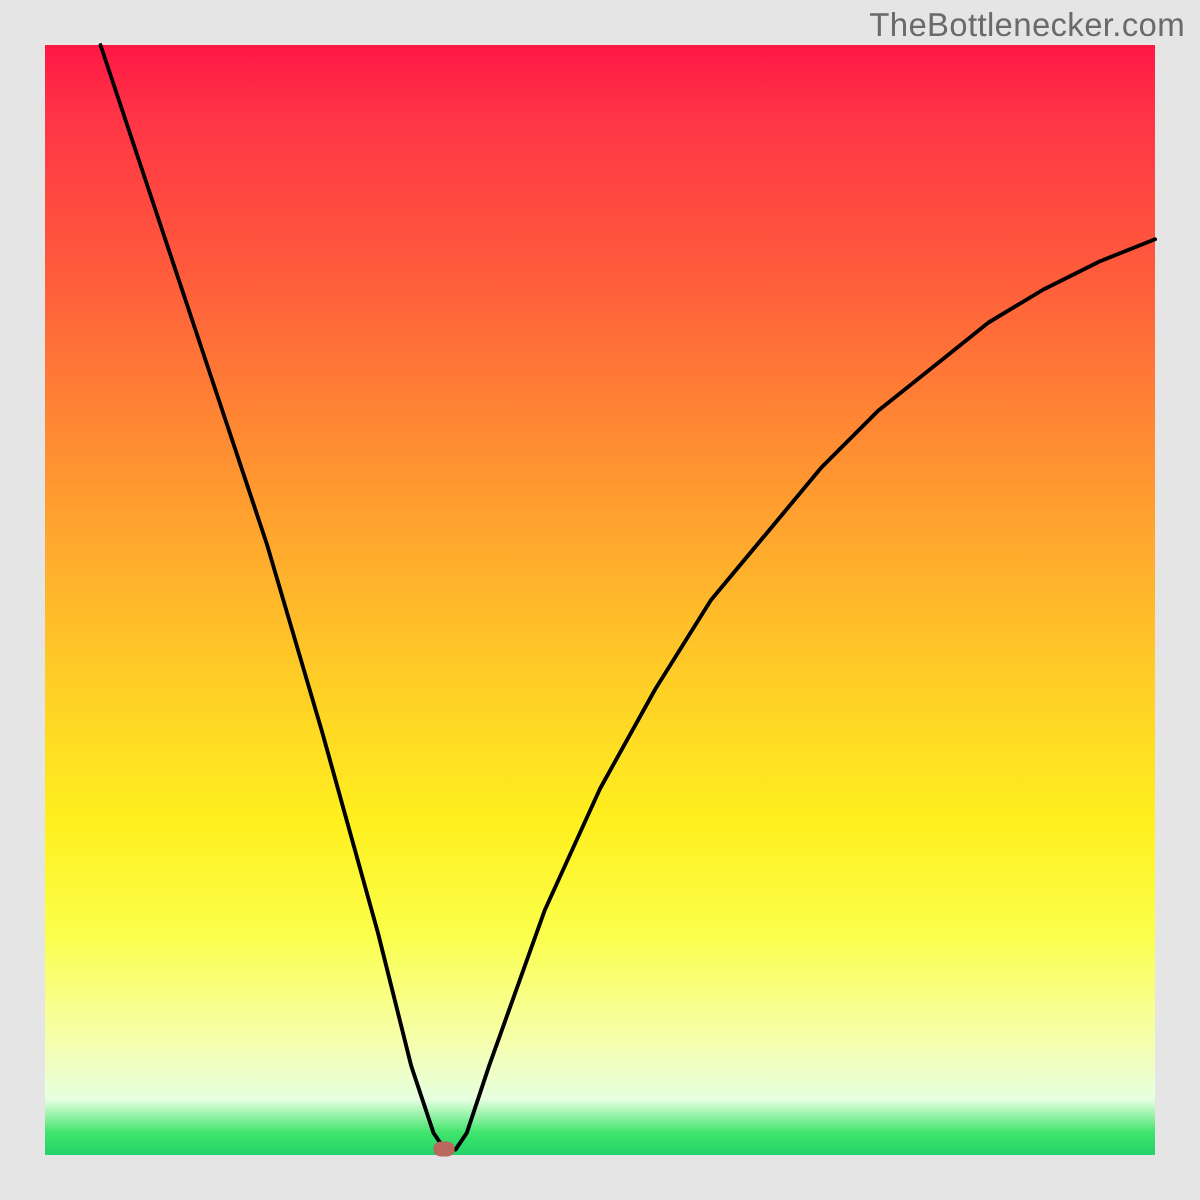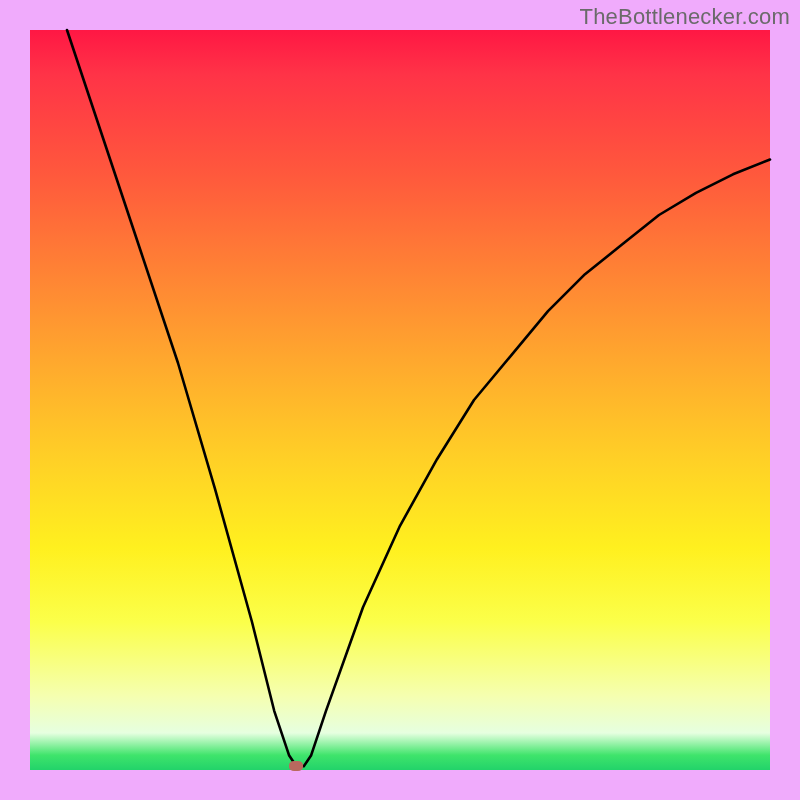--- a/index.html
+++ b/index.html
@@ -8,21 +8,21 @@
     width: 800px;
     height: 800px;
     background: #000;
     font-family: Arial, Helvetica, sans-serif;
     overflow: hidden;
   }
   .frame {
     position: relative;
     width: 800px;
     height: 800px;
-    background: #f0abfc;
+    background: #e5e5e5;
   }
   .watermark {
     position: absolute;
     top: 4px;
     right: 10px;
     color: #6a6a6a;
     font-size: 22px;
     font-weight: 500;
     letter-spacing: 0.2px;
     z-index: 20;

